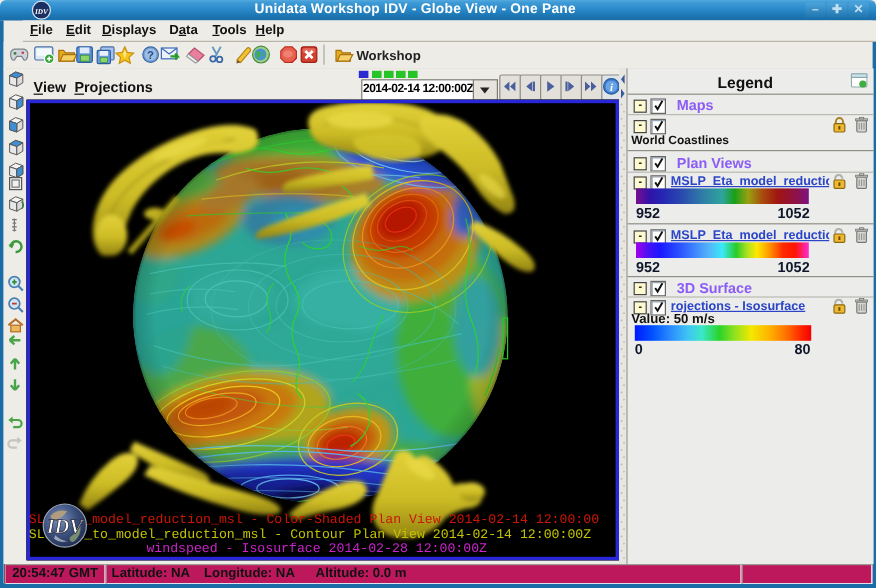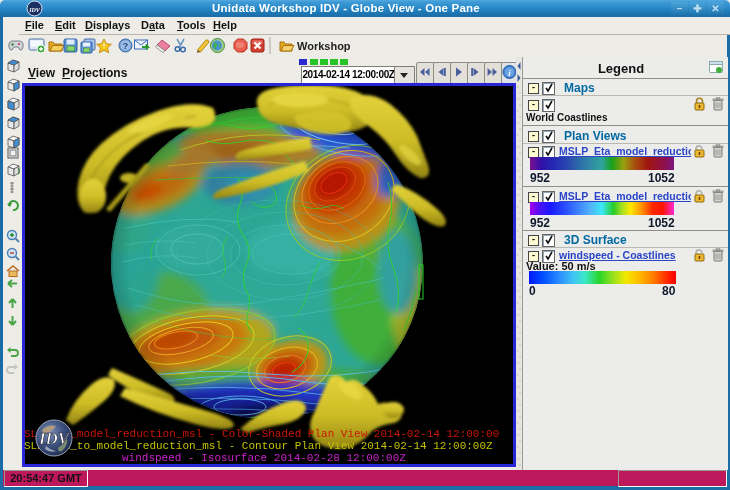--- a/index.html
+++ b/index.html
@@ -46,21 +46,21 @@
   
   #canvas{left:22px;top:83px;width:494px;height:384px;background:#000;
     border:0;}
   
   #divider{left:516px;top:57px;width:6px;height:413px;background:#e6e4de;}
   
   #legend{left:522px;top:57px;width:205px;height:413px;background:#ececea;
     border-left:1px solid #9a9a92;}
   .lg-hdr{font-size:13px;font-weight:bold;color:#111;}
   .sep{left:0;width:205px;height:1px;background:#8f8f88;}
-  .lg-cat{font-size:12px;font-weight:bold;color:#0369a1;}
+  .lg-cat{font-size:12px;font-weight:bold;color:#8b5cf6;}
   .lg-link{font-size:10.5px;font-weight:bold;color:#2a45c8;text-decoration:underline;}
   .minus{width:9px;height:9px;background:#fdfad2;border:1px solid #444;
     font-size:9px;line-height:7px;text-align:center;color:#000;font-weight:bold;}
   .chk{width:11px;height:11px;background:#fff;border:1px solid #666;
     box-shadow:inset 1px 1px 0 #9aa8b5;}
   .sub{font-size:10px;font-weight:bold;color:#111;}
   .cbar{left:7px;width:144px;height:13px;}
   .cl{font-size:12px;font-weight:bold;color:#0f172a;}
   
   #status{left:3px;top:470px;width:724px;height:16px;background:#be185d;}
@@ -692,21 +692,21 @@
     <svg class="abs" style="left:21px;top:178px" width="10" height="10" viewBox="0 0 10 10">
         <path d="M2 5 L4 8 L8 1" fill="none" stroke="#111" stroke-width="1.6"></path>
       </svg>
     <div class="lg-cat abs" style="left:41px;top:176px">3D Surface</div>
     <div class="sep abs" style="top:190px;background:#b9b9b2"></div>
     <div class="minus abs" style="left:5px;top:194px">-</div>
     <div class="chk abs" style="left:19px;top:193px"></div>
     <svg class="abs" style="left:21px;top:194px" width="10" height="10" viewBox="0 0 10 10">
         <path d="M2 5 L4 8 L8 1" fill="none" stroke="#111" stroke-width="1.6"></path>
       </svg>
-    <div class="lg-link abs" style="left:36px;top:192px;width:132px;white-space:nowrap;overflow:hidden">windspeed - Coastlines</div>
+    <div class="lg-link abs" style="left:36px;top:192px;width:132px;white-space:nowrap;overflow:hidden">rojections - Isosurface</div>
     <svg class="abs" style="left:170px;top:191px" width="13" height="14" viewBox="0 0 13 14">
       <path d="M3 6 V4.5 A3 3.2 0 0 1 8.8 4 L9.3 5" fill="none" stroke="#b0b0a8" stroke-width="1.6"></path>
       <rect x="2" y="6" width="9" height="7" rx="1" fill="#eeb831" stroke="#8a6a10"></rect>
       <rect x="5.7" y="8" width="1.6" height="3" fill="#6a4a00"></rect>
     </svg>
     <svg class="abs" style="left:189px;top:191px" width="12" height="14" viewBox="0 0 12 14">
       <rect x="2" y="3.5" width="8" height="9.5" rx="1" fill="#d8d8d2" stroke="#777"></rect>
       <rect x="1" y="2" width="10" height="1.6" fill="#c9c9c2" stroke="#777" stroke-width="0.7"></rect>
       <rect x="4.2" y="0.8" width="3.6" height="1.4" fill="#c9c9c2" stroke="#777" stroke-width="0.7"></rect>
       <path d="M4 5.5 V11 M6 5.5 V11 M8 5.5 V11" stroke="#888" stroke-width="0.8"></path>
@@ -714,15 +714,20 @@
     <div class="sub abs" style="left:3px;top:203px;font-size:11px">Value: 50 m/s</div>
     <div class="cbar abs" style="left:6px;top:214px;width:147px;background:linear-gradient(90deg,
       #0018ff 0%,#0052ff 10%,#2a8aff 20%,#3fc4f4 30%,#3ae8c8 38%,#2ad428 48%,
       #8ae020 56%,#f4e800 66%,#ffb400 76%,#ff7800 85%,#ff2000 95%,#f40000 100%)"></div>
     <div class="cl abs" style="left:6px;top:227px">0</div>
     <div class="cl abs" style="left:139px;top:227px">80</div>
   </div>
 
   <div id="status" class="abs">
     <div class="sbox abs" style="left:1px;width:82px;text-align:center">20:54:47 GMT</div>
+    <div class="sbox abs" style="left:85px;width:528px;">
+      <span class="abs" style="left:4px">Latitude: NA</span>
+      <span class="abs" style="left:81px">Longitude: NA</span>
+      <span class="abs" style="left:174px">Altitude: 0.0 m</span>
+    </div>
     <div class="sbox abs" style="left:615px;width:107px;"></div>
   </div>
 </div>
 
 </body></html>

